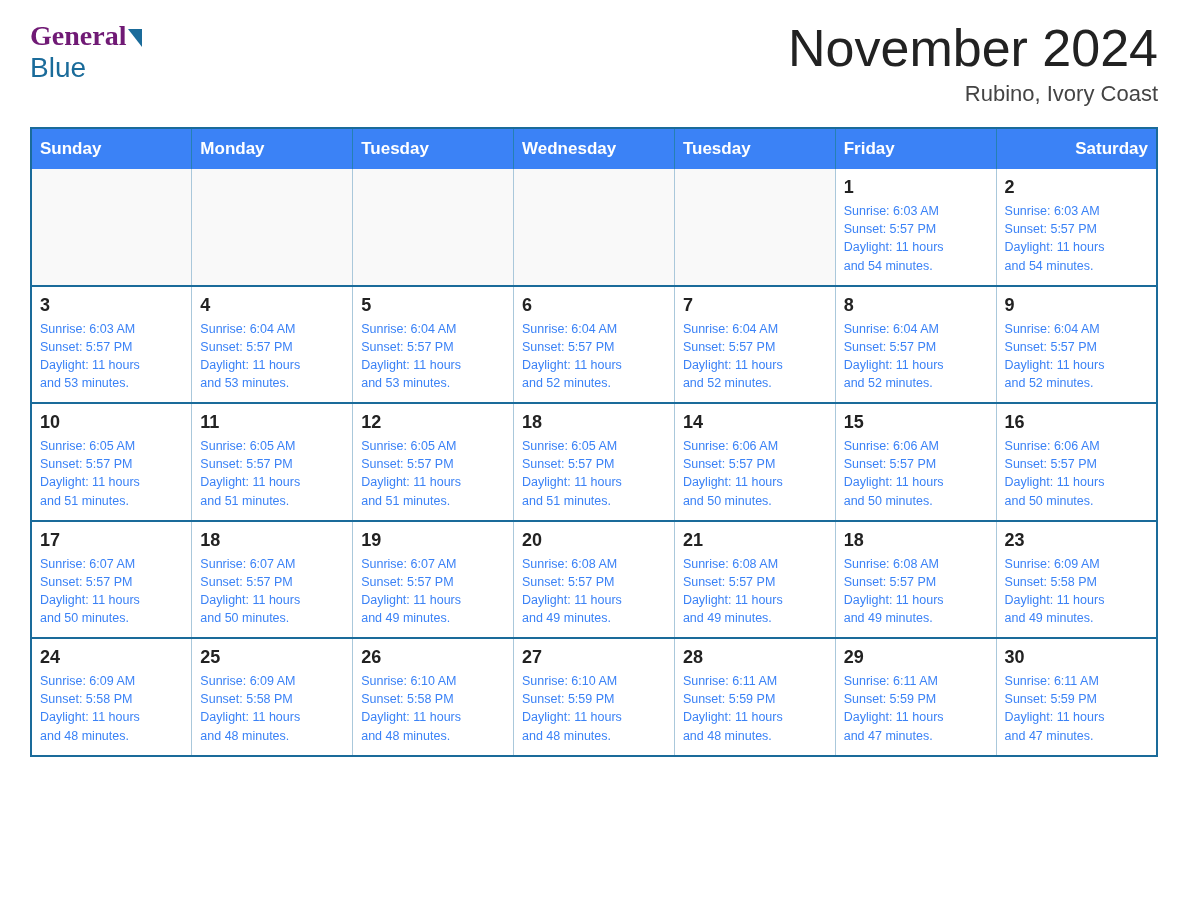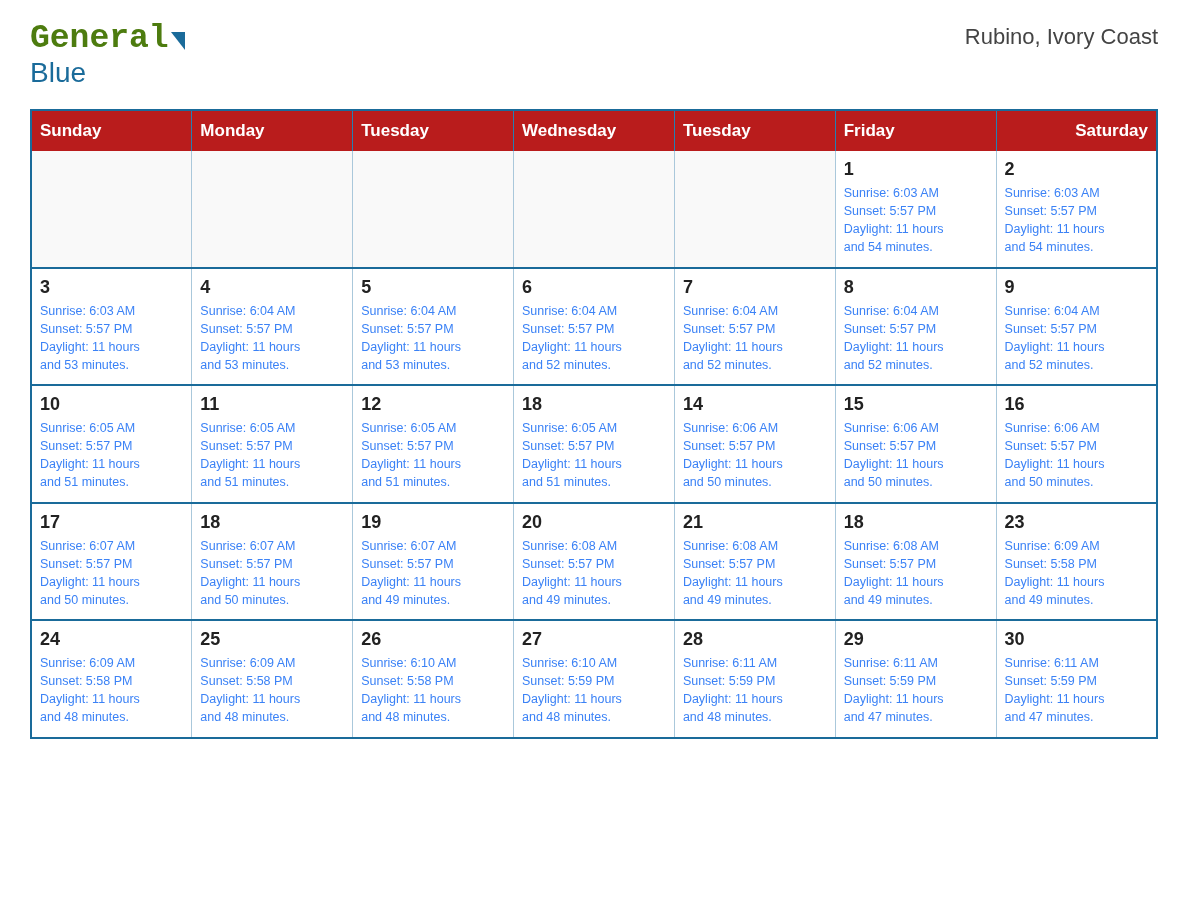--- a/index.html
+++ b/index.html
@@ -19,24 +19,24 @@
     .logo {
       display: flex;
       flex-direction: column;
       align-items: flex-start;
     }
     .logo-top {
       display: flex;
       align-items: center;
     }
     .logo-general {
-      font-size: 33px;
+      font-size: 28px;
       font-weight: bold;
-      color: #4d7c0f;
-      font-family: Liberation Mono, monospace;
+      color: #701a75;
+      font-family: Liberation Serif, serif;
     }
     .logo-arrow {
       width: 0;
       height: 0;
       border-left: 14px solid transparent;
       border-right: 0px solid transparent;
       border-top: 18px solid #1a6b9a;
       margin-left: 2px;
       margin-top: 4px;
     }
@@ -59,21 +59,21 @@
       font-size: 22px;
       color: #444;
       margin-top: 4px;
     }
     .calendar {
       width: 100%;
       border-collapse: collapse;
       border: 2px solid #1a6b9a;
     }
     .calendar th {
-      background-color: #b91c1c;
+      background-color: #3b82f6;
       color: #fff;
       font-size: 17px;
       font-weight: bold;
       padding: 10px 8px;
       text-align: left;
       border-right: 1px solid #2580b3;
     }
     .calendar th:last-child {
       border-right: none;
       text-align: right;
@@ -113,20 +113,21 @@
 
 <div class="header">
   <div class="logo">
     <div class="logo-top">
       <span class="logo-general">General</span>
       <div class="logo-arrow"></div>
     </div>
     <span class="logo-blue">Blue</span>
   </div>
   <div class="title-block">
+    <div class="month-year">November 2024</div>
     <div class="location">Rubino, Ivory Coast</div>
   </div>
 </div>
 
 <table class="calendar">
   <thead>
     <tr>
     <th>Sunday</th>
         <th>Monday</th>
         <th>Tuesday</th>

